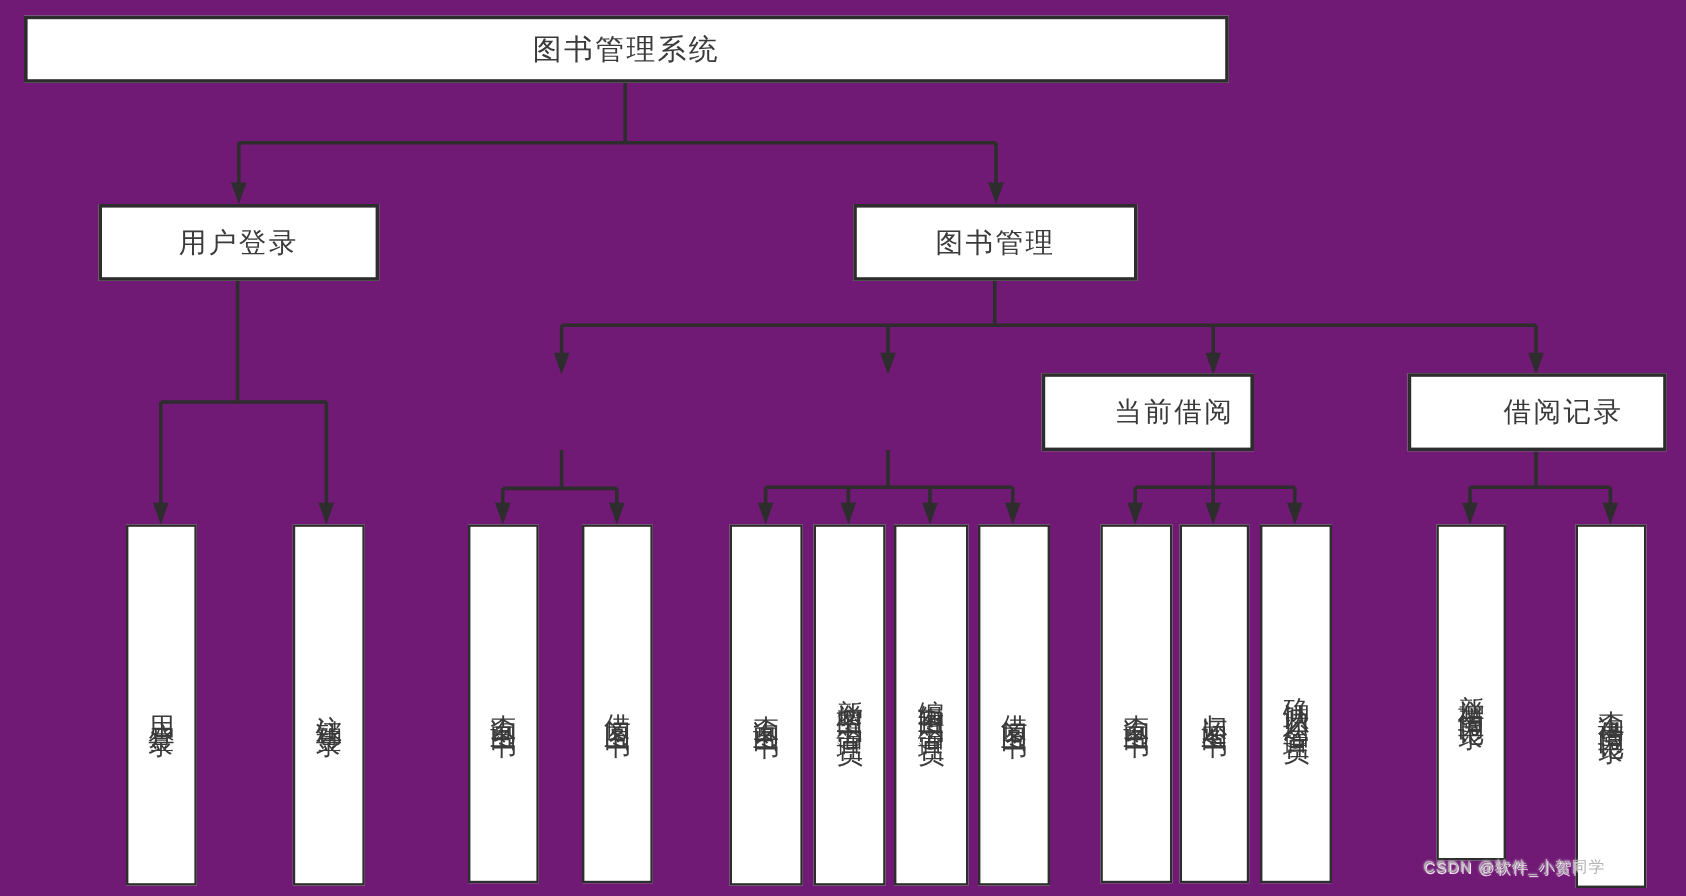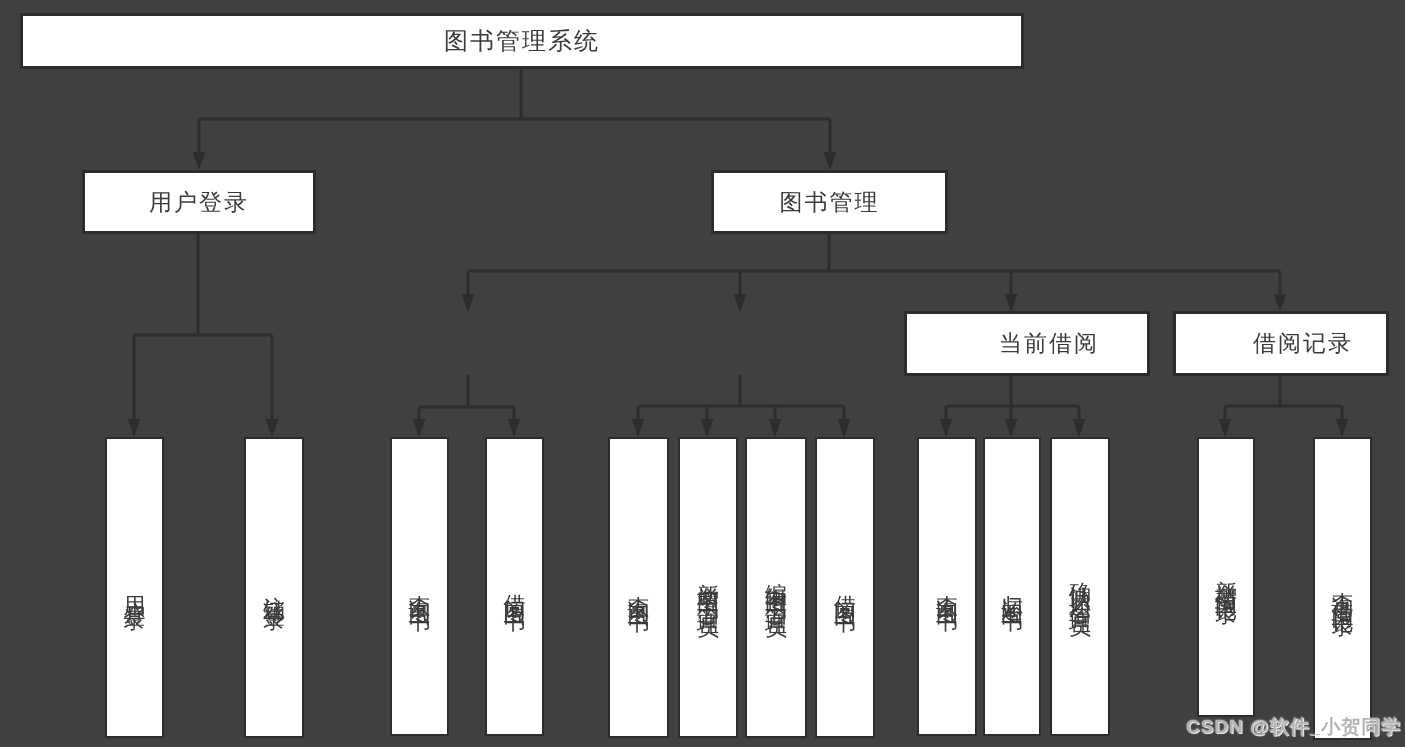--- a/index.html
+++ b/index.html
@@ -1,20 +1,20 @@
 <!DOCTYPE html>
 <html><head>
 <meta charset="utf-8">
 <style>
   html, body { margin: 0; padding: 0; background: #ffffff; }
   #canvas {
     position: relative;
     width: 1405px;
     height: 747px;
-    background: #404040;
+    background: #701a75;
     font-family: "Liberation Sans", "DejaVu Sans", sans-serif;
     overflow: hidden;
   }
   #wires { position: absolute; left: 0; top: 0; z-index: 0; }
   .box {
     position: absolute;
     box-sizing: border-box;
     background: #ffffff;
     border: 3px solid #2d2d2d;
     color: #3a3a3a;
@@ -32,26 +32,25 @@
     font-size: 22px;
     letter-spacing: 5px;
     line-height: 1.1;
     white-space: nowrap;
   }
   #watermark {
     position: absolute;
     left: 1186px;
     top: 714px;
     z-index: 5;
-    font-size: 19px;
+    font-size: 13px;
     letter-spacing: 1px;
     color: #b3b3b3;
     text-shadow: 0 0 2px rgba(255,255,255,0.95), 1px 1px 0 rgba(255,255,255,0.85);
     white-space: nowrap;
-    font-weight: bold;
   }
 </style>
 </head>
 <body>
 
 <div id="canvas">
 
   <svg id="wires" width="1405" height="747" viewBox="0 0 1405 747">
     <g stroke="#2d2d2d" stroke-width="3" fill="none">
 
@@ -96,21 +95,21 @@
     <span class="root-label">图书管理系统</span>
   </div>
 
   <div class="box" style="left:82px; top:170px; width:234px; height:64px;">
     <span class="h-label">用户登录</span>
   </div>
   <div class="box" style="left:711px; top:170px; width:237px; height:64px;">
     <span class="h-label">图书管理</span>
   </div>
 
-  <div class="box" style="left:904px; top:311px; width:246px; height:65px;padding-left:44px;">
+  <div class="box" style="left:868px; top:311px; width:177px; height:65px;padding-left:44px;">
     <span class="h-label">当前借阅</span>
   </div>
   <div class="box" style="left:1173px; top:311px; width:216px; height:65px;padding-left:44px;">
     <span class="h-label">借阅记录</span>
   </div>
 
   <div class="box leaf" style="left:105px; top:437px; width:59px; height:301px;">
     <span class="v-label">用户登录</span>
   </div>
   <div class="box leaf" style="left:244px; top:437px; width:60px; height:301px;">

